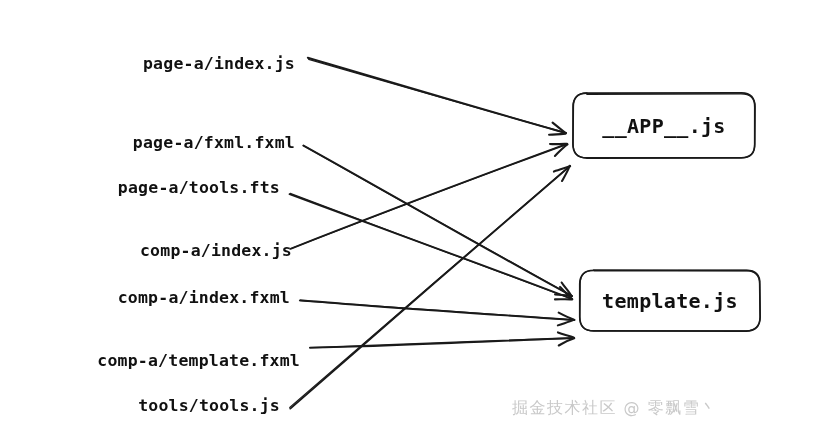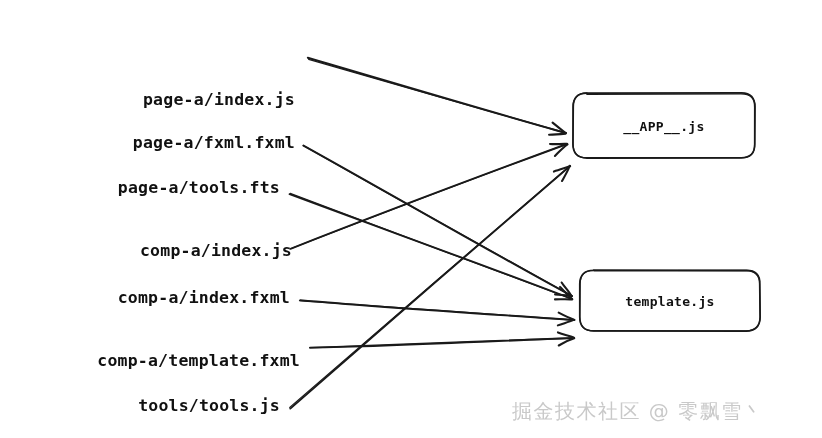--- a/index.html
+++ b/index.html
@@ -18,32 +18,32 @@
     font-weight:600;
     color:#111111;
     white-space:nowrap;
     letter-spacing:0.2px;
     transform:translateY(-50%);
     text-align:right;
   }
   .box-label{
     position:absolute;
     font-family:"DejaVu Sans Mono", monospace;
-    font-size:13px;
+    font-size:20px;
     font-weight:600;
     color:#111111;
     white-space:nowrap;
     letter-spacing:0.3px;
     transform:translate(-50%,-50%);
   }
   #watermark{
     position:absolute;
     left:512px; top:398px;
     font-family:"DejaVu Sans", sans-serif;
-    font-size:20px;
+    font-size:16px;
     color:#c9c9c9;
     white-space:nowrap;
     letter-spacing:1.5px;
     user-select:none;
   }
 </style>
 </head>
 <body>
 
 <svg id="canvas" viewBox="0 0 822 438" xmlns="http://www.w3.org/2000/svg">
@@ -113,21 +113,21 @@
       <g>
         <path d="M 593.6361039878503 270.014510846331 L 745.8794905665235 270.3969181064502 Q 760.3435254100913 270 759.7177249908996 284 L 760.1146457912935 317 Q 760 330.80292654046923 746 331.11865568185164 L 594 330.9626242639323 Q 579.6698481560079 331 579.7539321184876 317 L 579.7670210362259 284 Q 580 270.0250973465038 594 270.2575513842784" fill="#ffffff" stroke="#1a1a1a" stroke-width="1.7" stroke-linejoin="round" stroke-linecap="round"></path>
         <path d="M 594.3222460274689 270.91556682606017 L 746.1052931312496 270.50796947479614 Q 759.6601875089855 270.9 759.713400840812 284 L 760.1736845257569 317 Q 760 331.09859781288475 746 330.7857892037303 L 594 330.7773461581102 Q 579.8256943226911 331 579.6836691379937 317 L 580.0690373184481 284 Q 580 270.34036769901417 594 270.3872907642216" fill="none" stroke="#1a1a1a" stroke-width="1.3" stroke-linejoin="round" stroke-linecap="round"></path>
       </g>
     </g>
 </svg>
 
 <div id="label-layer">
     <div class="box-label" style="left: 664px; top: 125.5px;">__APP__.js</div>
     <div class="box-label" style="left: 670px; top: 300.5px;">template.js</div>
-    <div class="src-label" style="left: 295px; top: 63px; transform: translate(-100%, -50%); margin-top: 36px;">page-a/index.js</div>
+    <div class="src-label" style="left: 295px; top: 63px; transform: translate(-100%, -50%);">page-a/index.js</div>
     <div class="src-label" style="left: 295px; top: 142px; transform: translate(-100%, -50%);">page-a/fxml.fxml</div>
     <div class="src-label" style="left: 280px; top: 187px; transform: translate(-100%, -50%);">page-a/tools.fts</div>
     <div class="src-label" style="left: 292px; top: 250px; transform: translate(-100%, -50%);">comp-a/index.js</div>
     <div class="src-label" style="left: 290px; top: 297px; transform: translate(-100%, -50%); text-align: center;">comp-a/index.fxml</div>
     <div class="src-label" style="left: 300px; top: 360px; transform: translate(-100%, -50%);">comp-a/template.fxml</div>
     <div class="src-label" style="left: 280px; top: 405px; transform: translate(-100%, -50%);">tools/tools.js</div>
   </div>
 
 <div id="watermark">掘金技术社区 @ 零飘雪丶</div>
 

